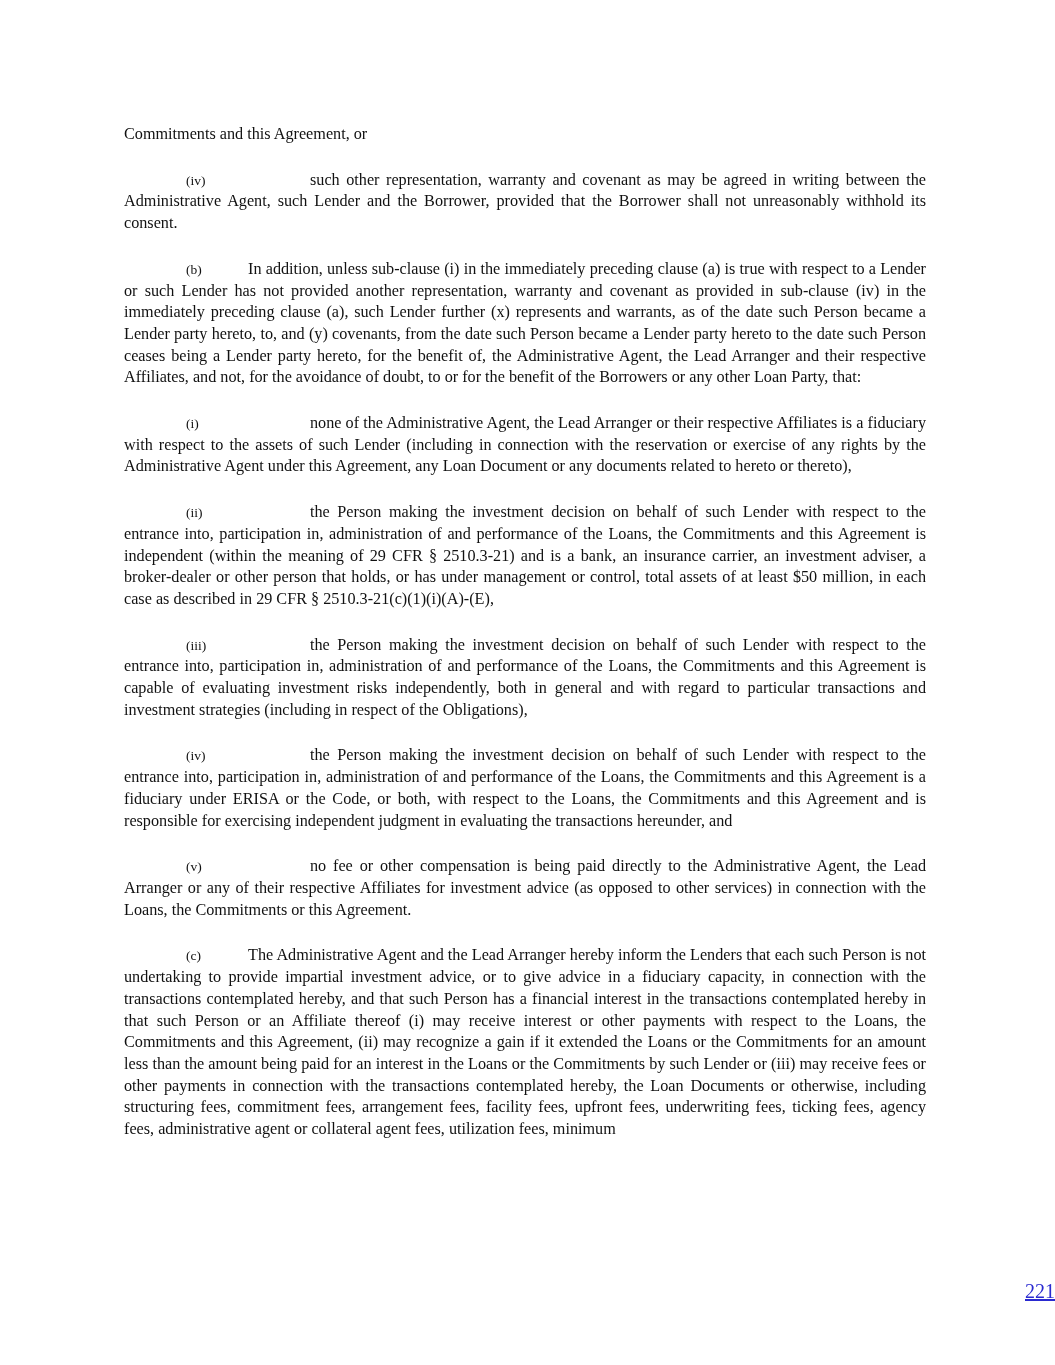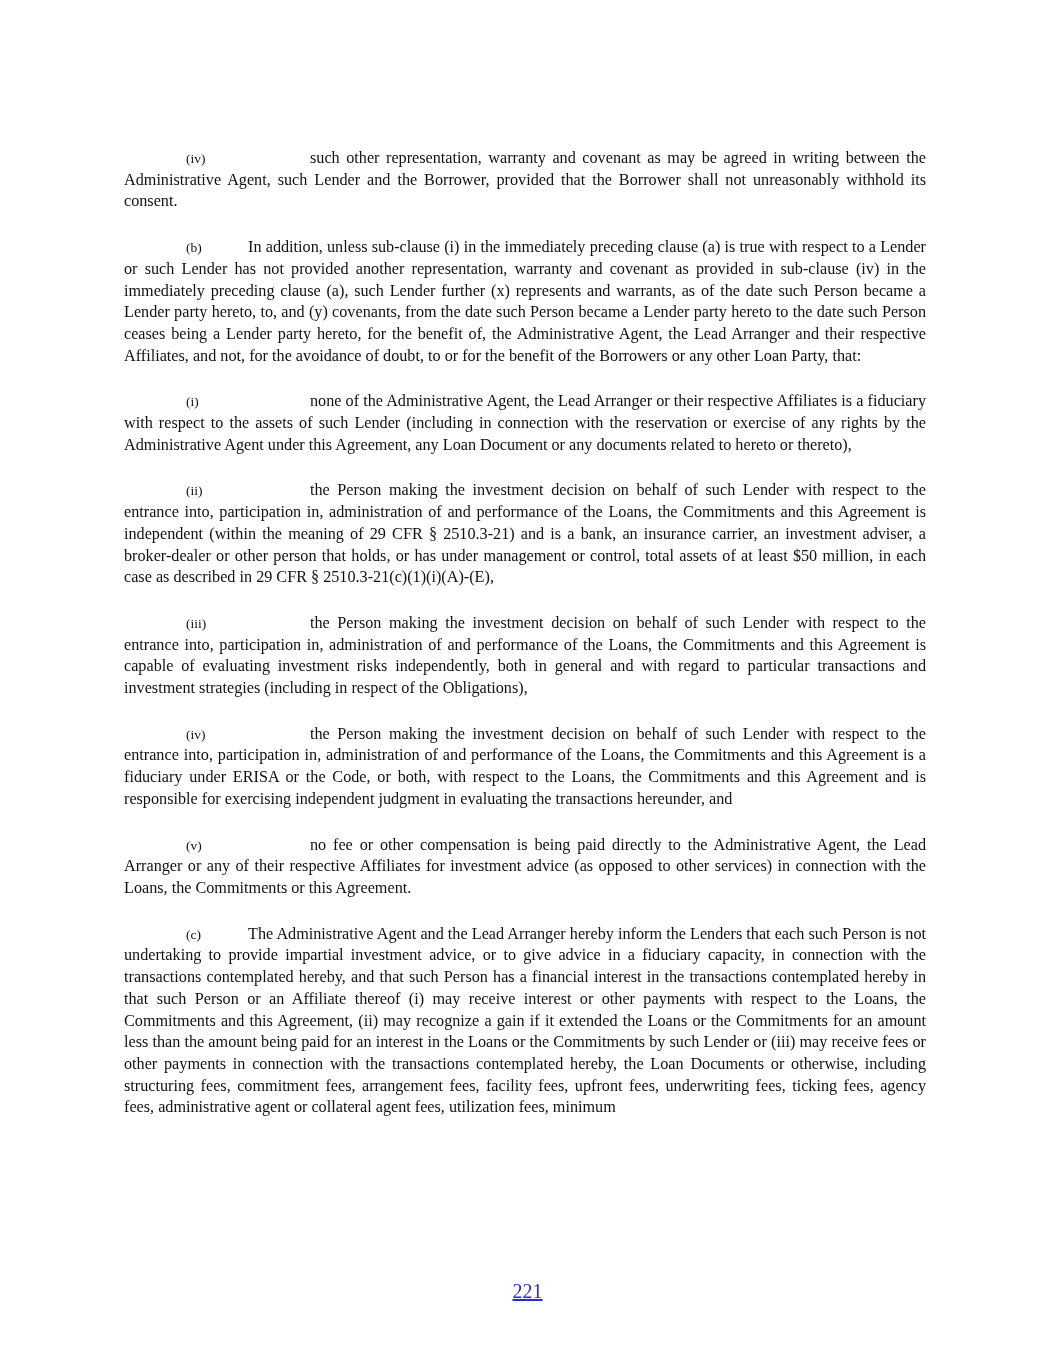--- a/index.html
+++ b/index.html
@@ -9,29 +9,30 @@
     font-family: "Liberation Serif", "DejaVu Serif", serif;
     font-size: 16.2px; line-height: 21.7px; color: #111111;
   }
   p { margin: 0; text-align: justify; }
   .gap { margin-top: 24px; }
   .marker { font-size: 13.5px; }
   .ind { display: inline-block; margin-left: 62px; }
   .sub .marker { display: inline-block; width: 124px; }
   .cl .marker { display: inline-block; width: 62px; }
   .pagenum {
-    position: absolute; left: 0; right: 0; top: 1280px; text-align: center;
+    position: absolute; left: 0; right: 0; top: 1280px; text-align: right;
     font-family: "Liberation Serif", "DejaVu Serif", serif; font-size: 20px;
   }
   .pagenum a { color: #2a2ad0; text-decoration: underline; }
 </style>
 </head>
 <body>
 
 <div class="page">
+  <p>Commitments and this Agreement, or</p>
 
   <p class="gap sub">
     <span class="ind"></span><span class="marker">(iv)</span><span>such other representation, warranty and covenant as may be agreed in writing between the Administrative Agent, such Lender and the Borrower, provided that the Borrower shall not unreasonably withhold its consent.</span>
   </p>
 
   <p class="gap cl">
     <span class="ind"></span><span class="marker">(b)</span><span>In addition, unless sub-clause (i) in the immediately preceding clause (a) is true with respect to a Lender or such Lender has not provided another representation, warranty and covenant as provided in sub-clause (iv) in the immediately preceding clause (a), such Lender further (x) represents and warrants, as of the date such Person became a Lender party hereto, to, and (y) covenants, from the date such Person became a Lender party hereto to the date such Person ceases being a Lender party hereto, for the benefit of, the Administrative Agent, the Lead Arranger and their respective Affiliates, and not, for the avoidance of doubt, to or for the benefit of the Borrowers or any other Loan Party, that:</span>
   </p>
 
   <p class="gap sub">

